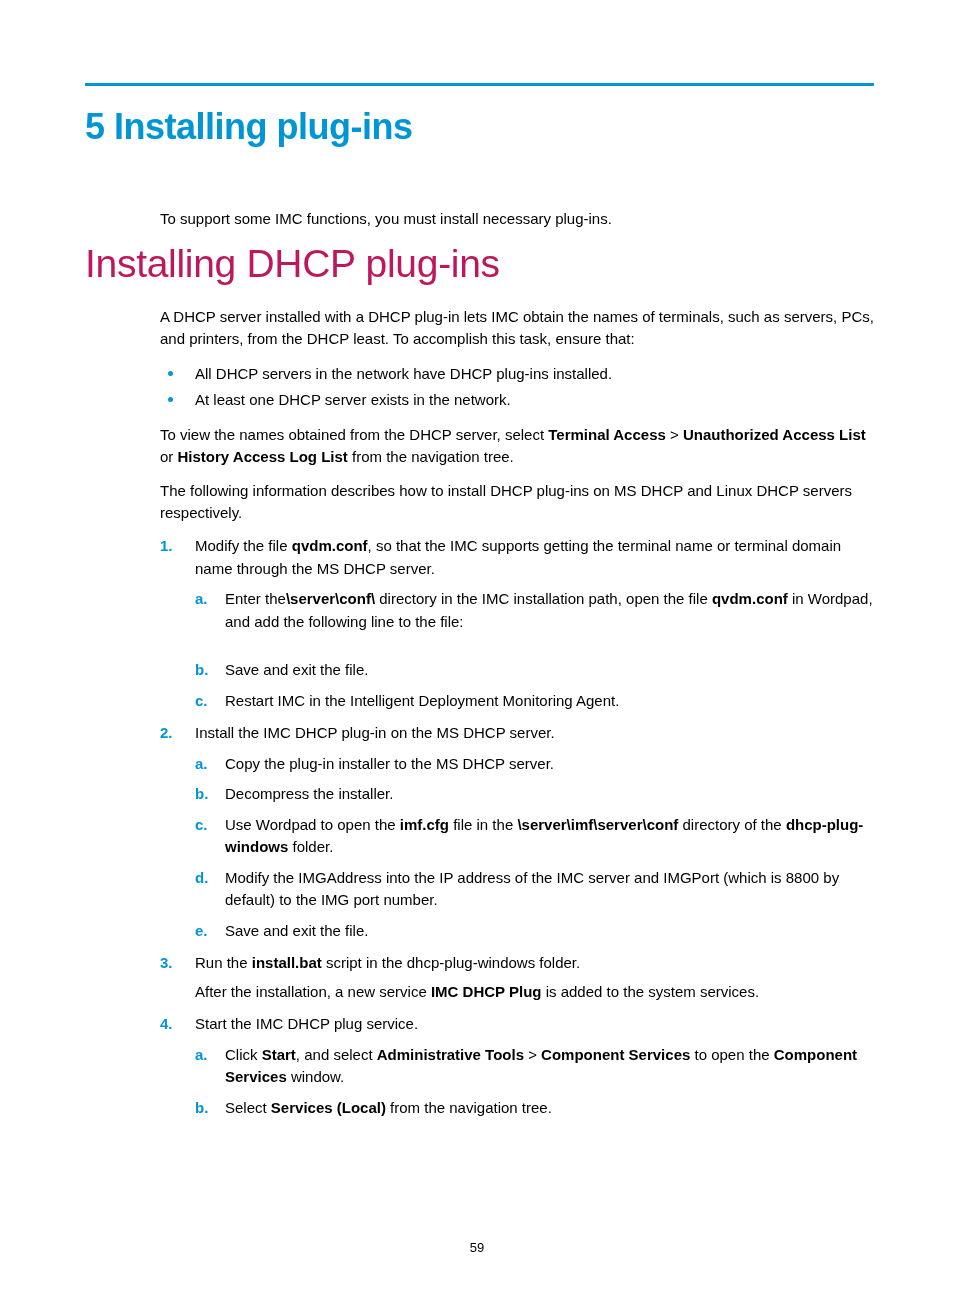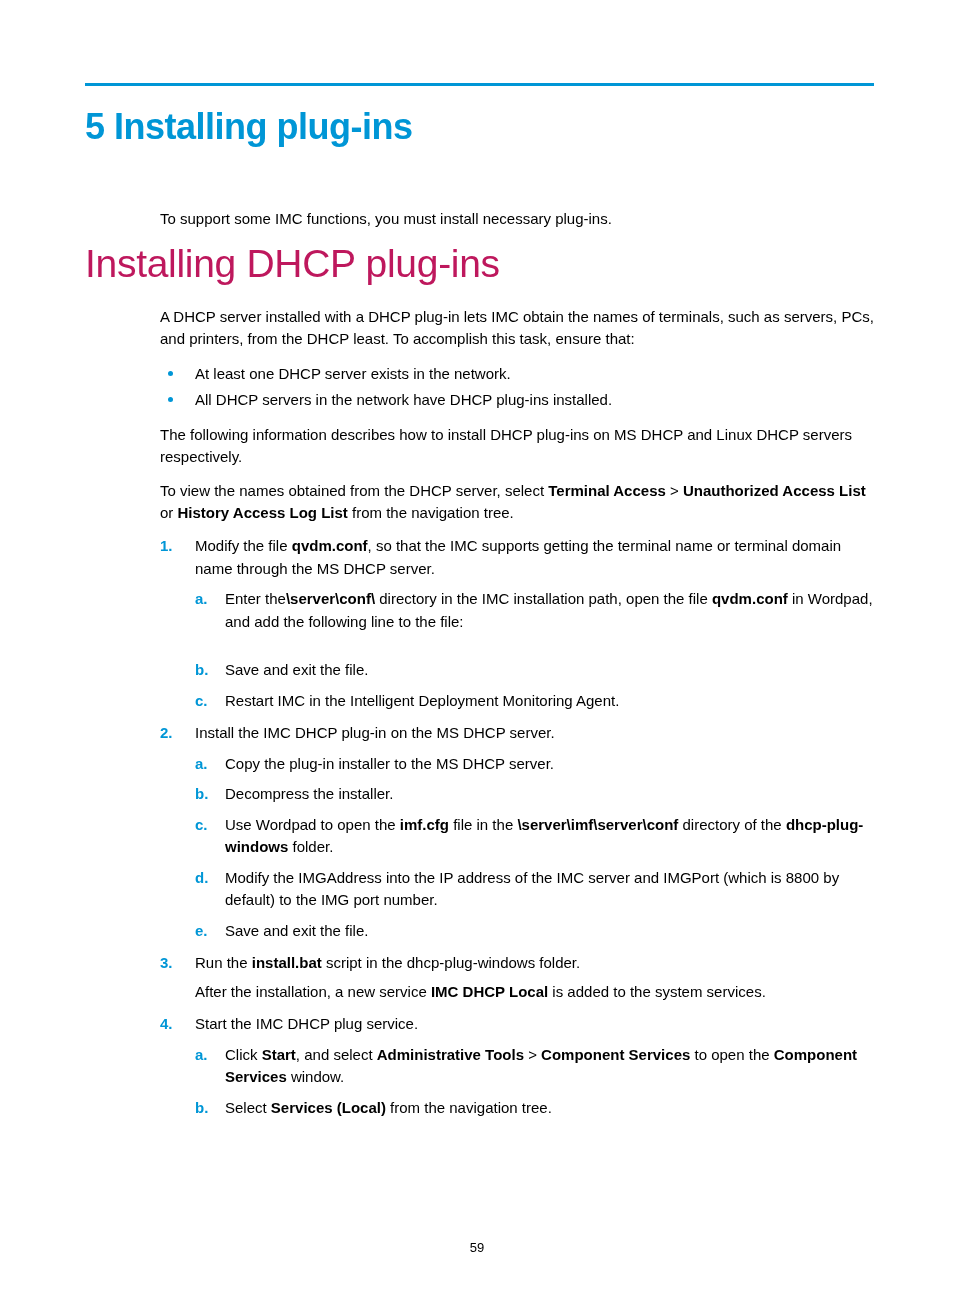--- a/index.html
+++ b/index.html
@@ -135,27 +135,27 @@
 
   <div class="body-block">
     <p class="body">To support some IMC functions, you must install necessary plug-ins.</p>
   </div>
 
   <h2 class="section">Installing DHCP plug-ins</h2>
 
   <div class="body-block">
     <p class="body">A DHCP server installed with a DHCP plug-in lets IMC obtain the names of terminals, such as servers, PCs, and printers, from the DHCP least. To accomplish this task, ensure that:</p>
     <ul class="bullets">
+      <li>All DHCP servers in the network have DHCP plug-ins installed.</li>
       <li>At least one DHCP server exists in the network.</li>
-      <li>All DHCP servers in the network have DHCP plug-ins installed.</li>
     </ul>
-    <p class="body">The following information describes how to install DHCP plug-ins on MS DHCP and Linux DHCP servers respectively.</p>
     <p class="body">
       <span>To view the names obtained from the DHCP server, select </span><b>Terminal Access</b><span> &gt; </span><b>Unauthorized Access List</b><span> or </span><b>History Access Log List</b><span> from the navigation tree.</span>
     </p>
+    <p class="body">The following information describes how to install DHCP plug-ins on MS DHCP and Linux DHCP servers respectively.</p>
   </div>
 
 
   <div class="body-block">
     <ol class="num">
 
       <li>
         <span>Modify the file </span><b>qvdm.conf</b><span>, so that the IMC supports getting the terminal name or terminal domain name through the MS DHCP server.</span>
         <ol class="alpha">
           <li>
@@ -176,21 +176,21 @@
             <span>Use Wordpad to open the </span><b>imf.cfg</b><span> file in the </span><b>\server\imf\server\conf</b><span> directory of the </span><b>dhcp-plug-windows</b><span> folder.</span>
           </li>
           <li>Modify the IMGAddress into the IP address of the IMC server and IMGPort (which is 8800 by default) to the IMG port number.</li>
           <li>Save and exit the file.</li>
         </ol>
       </li>
 
       <li>
         <span>Run the </span><b>install.bat</b><span> script in the dhcp-plug-windows folder.</span>
         <div class="subtext">
-          <span>After the installation, a new service </span><b>IMC DHCP Local</b><span> is added to the system services.</span>
+          <span>After the installation, a new service </span><b>IMC DHCP Plug</b><span> is added to the system services.</span>
         </div>
       </li>
 
       <li>
         <span>Start the IMC DHCP plug service.</span>
         <ol class="alpha">
           <li>
             <span>Click </span><b>Start</b><span>, and select </span><b>Administrative Tools</b><span> &gt; </span><b>Component Services</b><span> to open the </span><b>Component Services</b><span> window.</span>
           </li>
           <li>

